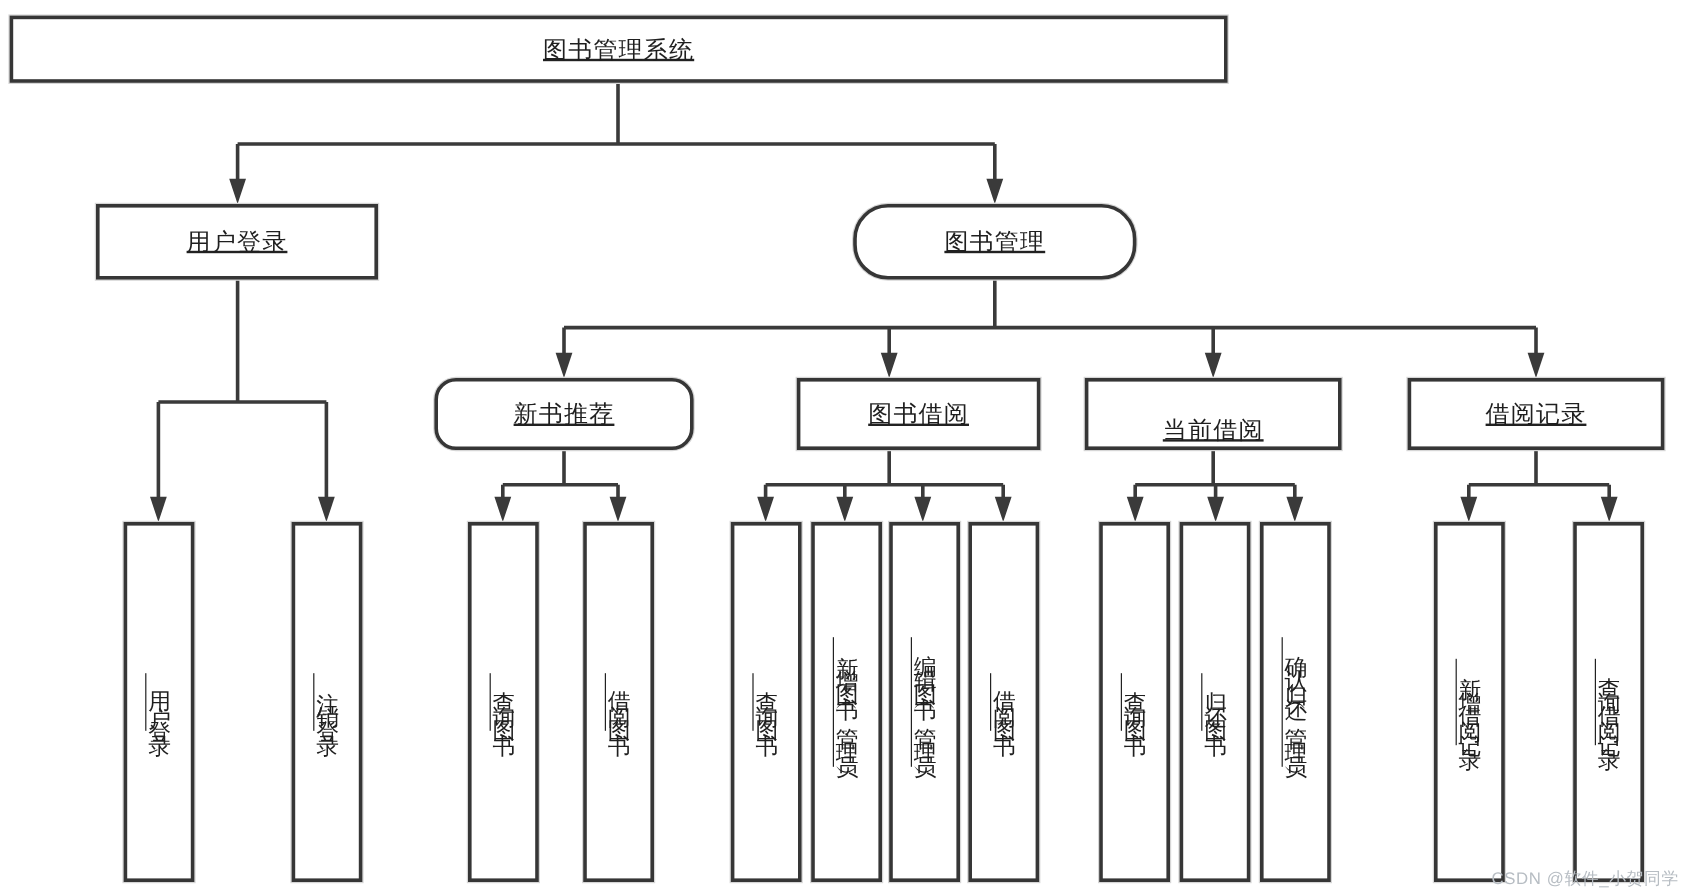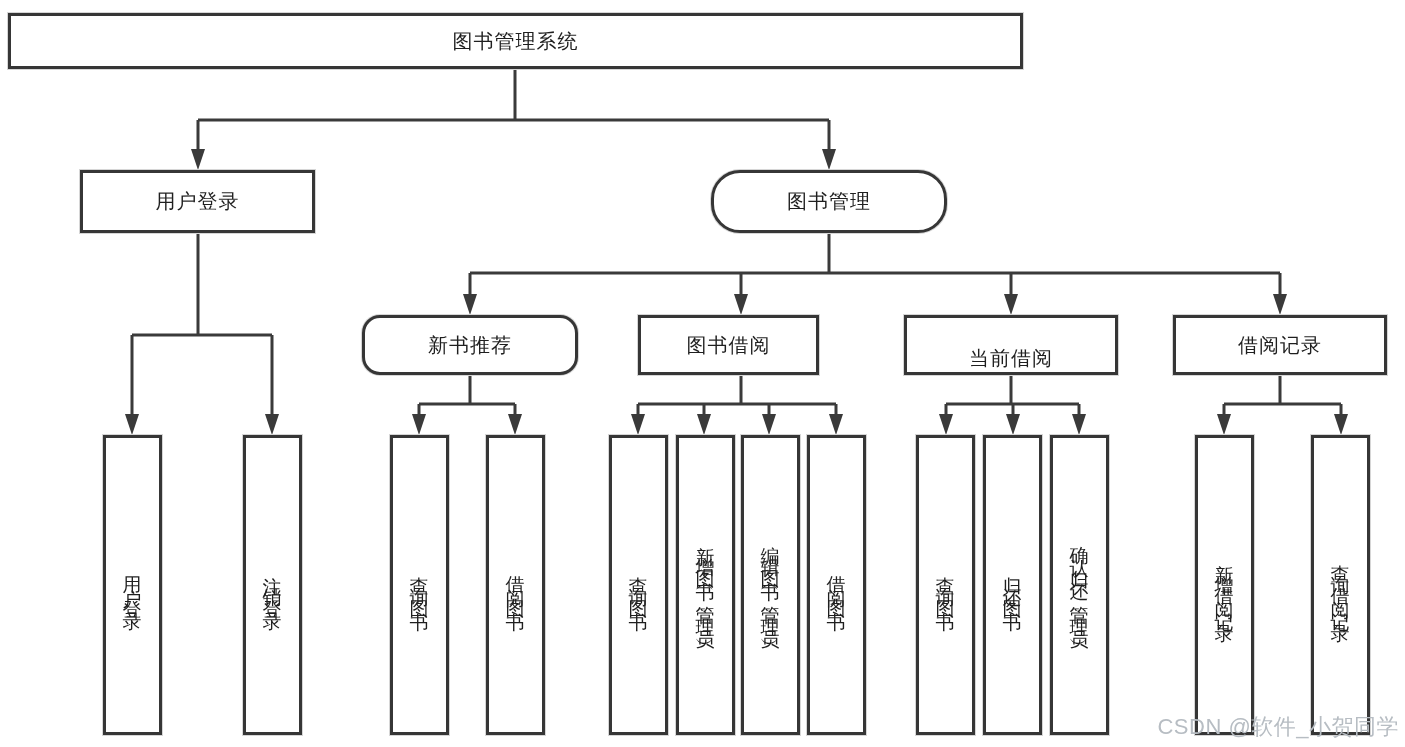--- a/index.html
+++ b/index.html
@@ -5,35 +5,35 @@
   html,body{margin:0;padding:0;background:#ffffff;}
   .stage{
     position:relative;width:1405px;height:747px;background:#ffffff;
     font-family:"Liberation Sans","DejaVu Sans",sans-serif;
     color:#222222;overflow:hidden;
   }
   .connectors{position:absolute;left:0;top:0;width:1405px;height:747px;z-index:1;}
   .node{
     position:absolute;background:#ffffff;border:3px solid #363636;
     box-shadow:0 0 0 1px #d6d6d6;box-sizing:border-box;
-    display:flex;align-items:center;justify-content:center;z-index:2;
+    display:flex;align-items:center;justify-content:center;z-index:2;text-decoration:underline;
   }
   .node .lbl{font-size:20px;letter-spacing:1px;white-space:nowrap;color:#1f1f1f;}
   .root{left:8px;top:13px;width:1015px;height:56px;}
   .lv2{top:170px;height:63px;}
   .lv3{top:315px;height:60px;}
   .leaf{top:435px;width:59px;height:300px;}
   .leaf .vlbl{
     writing-mode:vertical-lr;text-orientation:mixed;
     font-size:19px;letter-spacing:12px;line-height:1;
     color:#1f1f1f;white-space:nowrap;
   }
   .watermark{
     position:absolute;right:6px;bottom:5px;z-index:3;
-    font-size:22px;color:#b7bdc3;letter-spacing:0.5px;white-space:nowrap;
+    font-size:14px;color:#b7bdc3;letter-spacing:0.5px;white-space:nowrap;
   }
 </style>
 </head>
 <body>
 
 <div class="stage">
 
   <svg class="connectors" viewBox="0 0 1405 747" xmlns="http://www.w3.org/2000/svg">
     <path fill="none" stroke="#3a3a3a" stroke-width="3" d="
       M515,69 V120 M198,120 H829 M198,120 V152 M829,120 V152
@@ -73,21 +73,21 @@
   <div class="node lv2" style="left:80px;width:235px;">
     <span class="lbl">用户登录</span>
   </div>
   <div class="node lv2" style="left:711px;width:236px;border-radius:29px;">
     <span class="lbl">图书管理</span>
   </div>
 
   <div class="node lv3" style="left:362px;width:216px;border-radius:18px;">
     <span class="lbl">新书推荐</span>
   </div>
-  <div class="node lv3" style="left:638px;width:181px;">
+  <div class="node lv3" style="left:664px;width:203px;">
     <span class="lbl">图书借阅</span>
   </div>
   <div class="node lv3" style="left:904px;width:214px;align-items:flex-end;">
     <span class="lbl">当前借阅</span>
   </div>
   <div class="node lv3" style="left:1173px;width:214px;">
     <span class="lbl">借阅记录</span>
   </div>
 
   <div class="node leaf" style="left:103px;">

